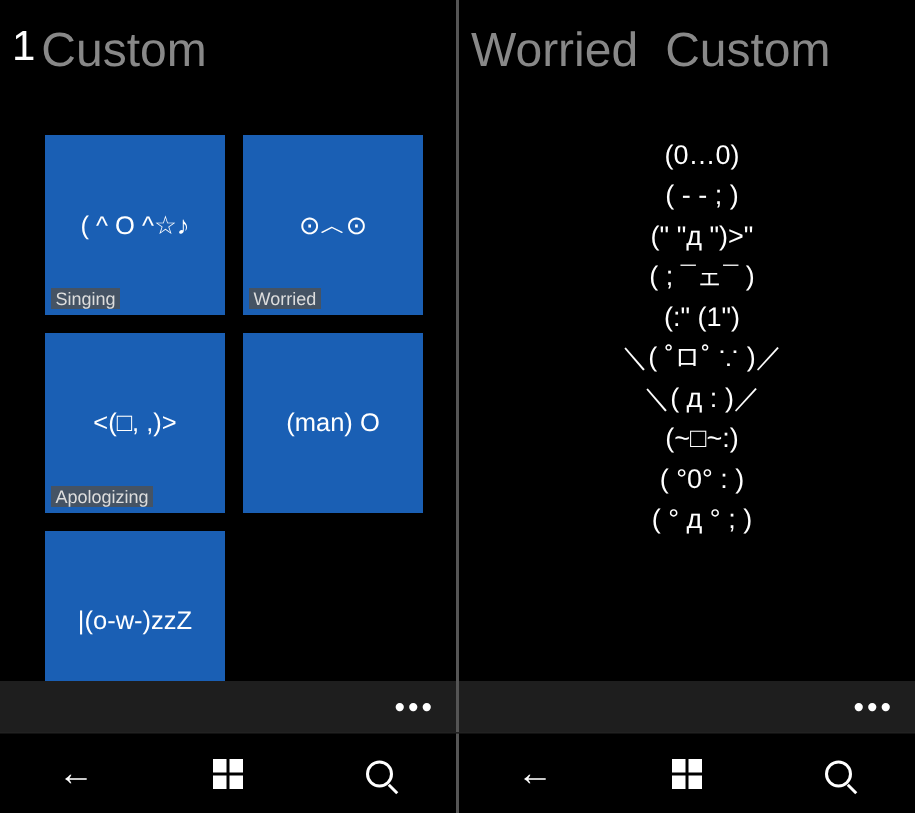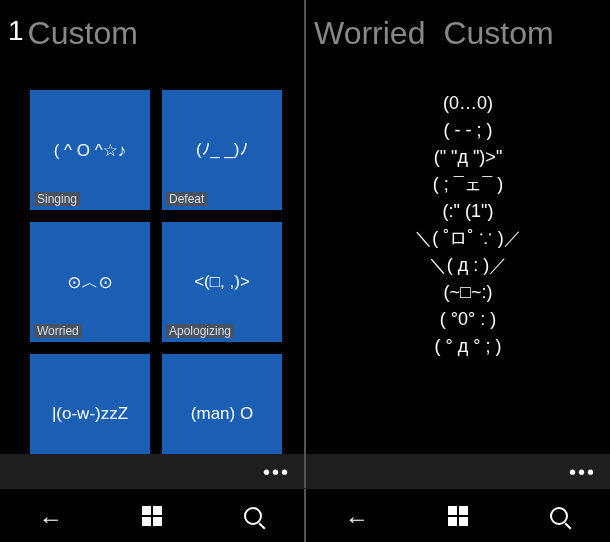--- a/index.html
+++ b/index.html
@@ -182,37 +182,33 @@
     <div class="header">
       <span class="page-num">1</span>
       <span>Custom</span>
     </div>
     <div class="content-left">
       <div class="tile">
         <span class="tile-face">( ^ O ^☆♪</span>
         <span class="tile-label">Singing</span>
       </div>
       <div class="tile">
-        <span class="tile-face">(ﾉ_ _)ﾉ</span>
-        <span class="tile-label">Defeat</span>
-      </div>
-      <div class="tile">
         <span class="tile-face">⊙︿⊙</span>
         <span class="tile-label">Worried</span>
       </div>
       <div class="tile">
         <span class="tile-face">&lt;(□, ,)&gt;</span>
         <span class="tile-label">Apologizing</span>
       </div>
       <div class="tile">
+        <span class="tile-face">(man) O</span>
+        <span class="tile-label"></span>
+      </div>
+      <div class="tile">
         <span class="tile-face">|(o-w-)zzZ</span>
-        <span class="tile-label"></span>
-      </div>
-      <div class="tile">
-        <span class="tile-face">(man) O</span>
         <span class="tile-label"></span>
       </div>
     </div>
     <div class="appbar">
       <span class="dots">•••</span>
     </div>
   </div>
 
   <div class="divider"></div>
 

